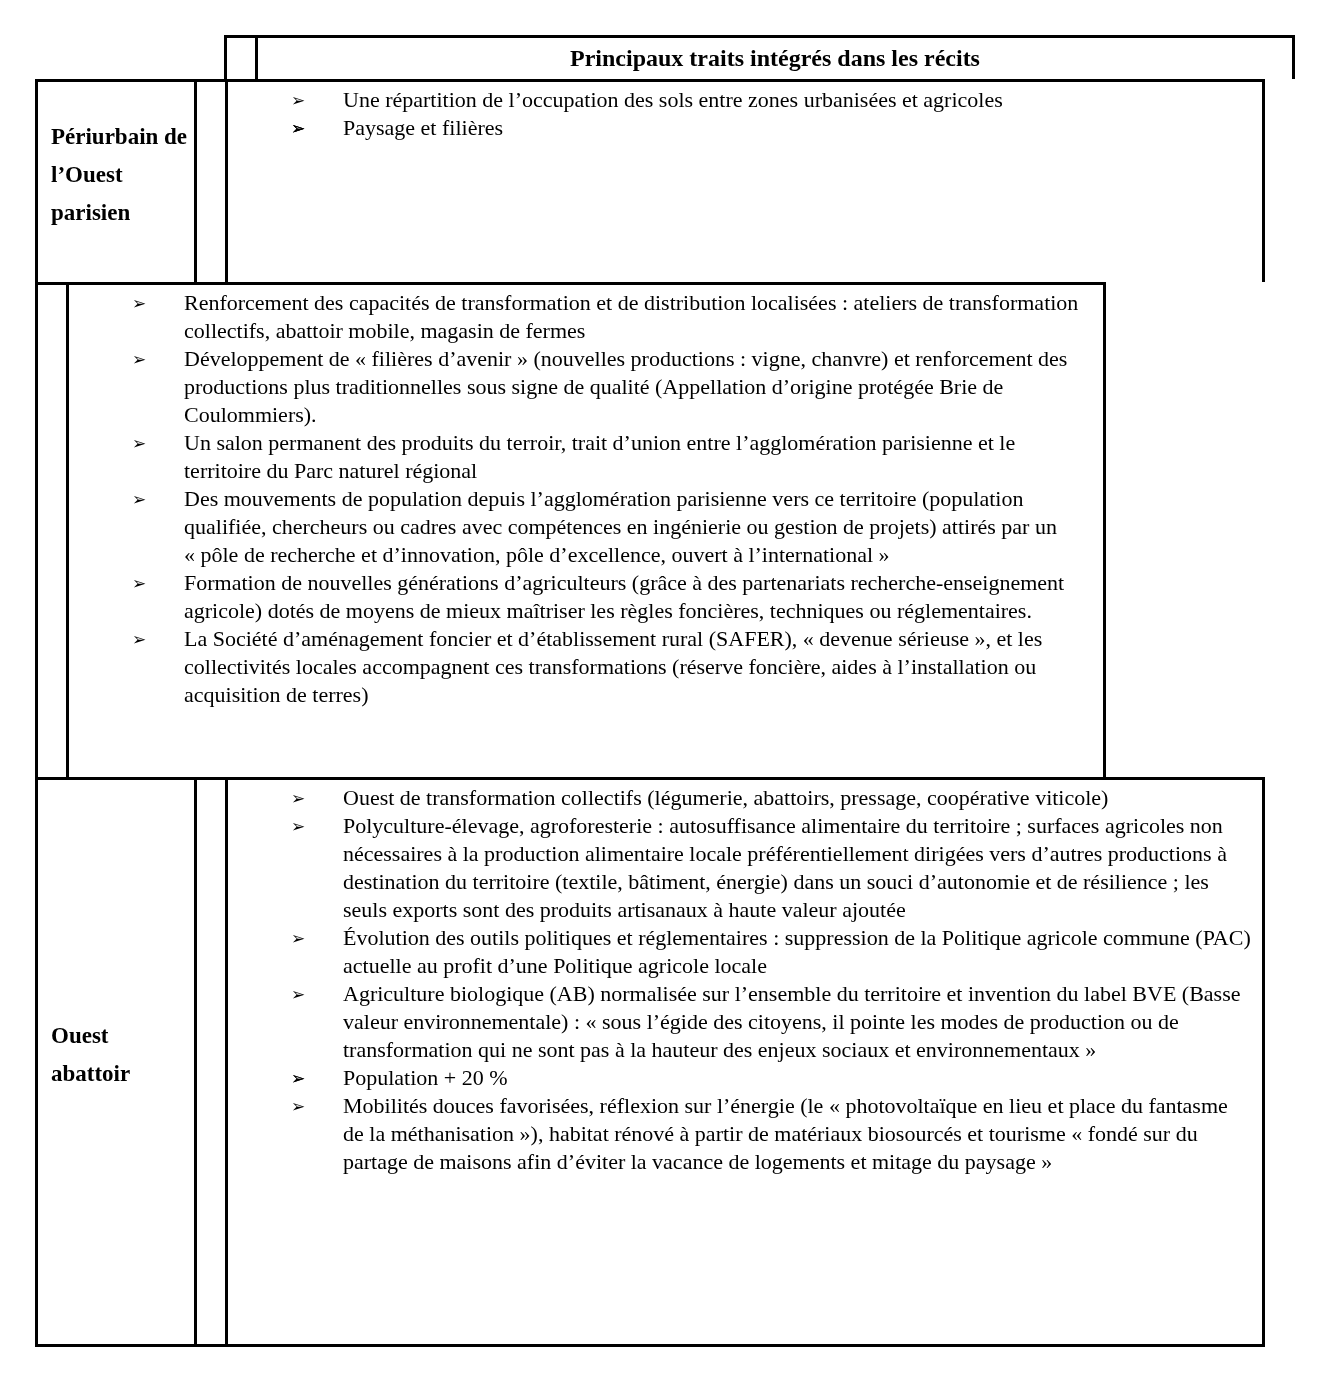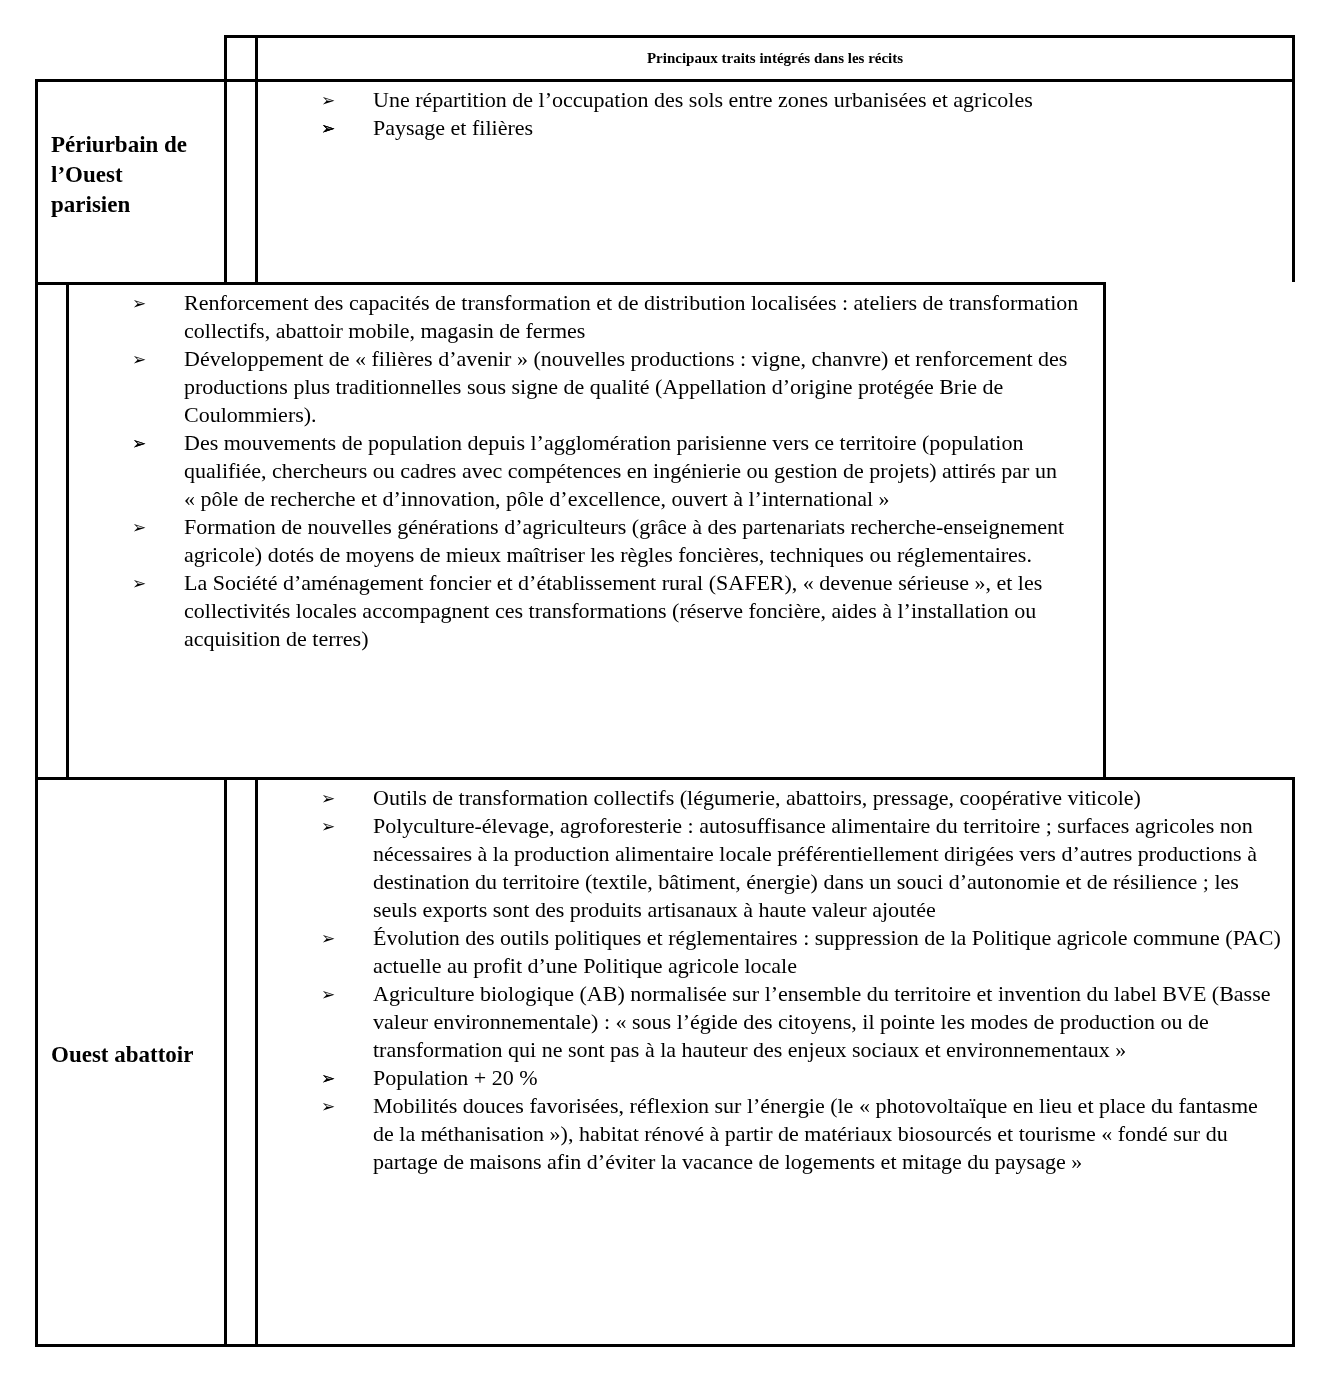--- a/index.html
+++ b/index.html
@@ -34,28 +34,28 @@
     display: flex;
     margin-left: 189px;
     height: 44px;
   }
   .hmain {
     width: 1040px;
     display: flex;
     align-items: center;
     justify-content: center;
     font-weight: bold;
-    font-size: 15px;
+    font-size: 24px;
   }
   .brow { display: flex; }
   .labelcell {
-    width: 189px;
+    width: 159px;
     font-weight: bold;
     font-size: 23px;
-    line-height: 30px;
+    line-height: 38px;
     padding: 0 6px 14px 13px;
     display: flex;
     align-items: center;
     white-space: pre-line;
   }
   .narrow { width: 31px; }
   .content {
     width: 1040px;
     padding: 4px 10px 0 0;
     font-size: 22px;
@@ -123,20 +123,21 @@
           <li class="item">
             <span class="arrow">➢</span>
             <span>Renforcement des capacités de transformation et de distribution localisées : ateliers de transformation collectifs, abattoir mobile, magasin de fermes</span>
           </li>
           <li class="item">
             <span class="arrow">➢</span>
             <span>Développement de «&nbsp;filières d’avenir&nbsp;» (nouvelles productions : vigne, chanvre) et renforcement des productions plus traditionnelles sous signe de qualité (Appellation d’origine protégée Brie de Coulommiers).</span>
           </li>
           <li class="item">
             <span class="arrow">➢</span>
+            <span>Un salon permanent des produits du terroir, trait d’union entre l’agglomération parisienne et le territoire du Parc naturel régional</span>
           </li>
           <li class="item">
             <span class="arrow">➢</span>
             <span>Des mouvements de population depuis l’agglomération parisienne vers ce territoire (population qualifiée, chercheurs ou cadres avec compétences en ingénierie ou gestion de projets) attirés par un «&nbsp;pôle de recherche et d’innovation, pôle d’excellence, ouvert à l’international&nbsp;»</span>
           </li>
           <li class="item">
             <span class="arrow">➢</span>
             <span>Formation de nouvelles générations d’agriculteurs (grâce à des partenariats recherche-enseignement agricole) dotés de moyens de mieux maîtriser les règles foncières, techniques ou réglementaires.</span>
           </li>
           <li class="item">
@@ -147,21 +148,21 @@
       </div>
     </div>
 
     <div class="brow bottom" style="height:570px">
       <div class="cell labelcell">Ouest abattoir</div>
       <div class="cell narrow"></div>
       <div class="cell content last">
         <ul class="items">
           <li class="item">
             <span class="arrow">➢</span>
-            <span>Outils de transformation collectifs (légumerie, abattoirs, pressage, coopérative viticole)</span>
+            <span>Ouest de transformation collectifs (légumerie, abattoirs, pressage, coopérative viticole)</span>
           </li>
           <li class="item">
             <span class="arrow">➢</span>
             <span>Polyculture-élevage, agroforesterie : autosuffisance alimentaire du territoire ; surfaces agricoles non nécessaires à la production alimentaire locale préférentiellement dirigées vers d’autres productions à destination du territoire (textile, bâtiment, énergie) dans un souci d’autonomie et de résilience ; les seuls exports sont des produits artisanaux à haute valeur ajoutée</span>
           </li>
           <li class="item">
             <span class="arrow">➢</span>
             <span>Évolution des outils politiques et réglementaires : suppression de la Politique agricole commune (PAC) actuelle au profit d’une Politique agricole locale</span>
           </li>
           <li class="item">

